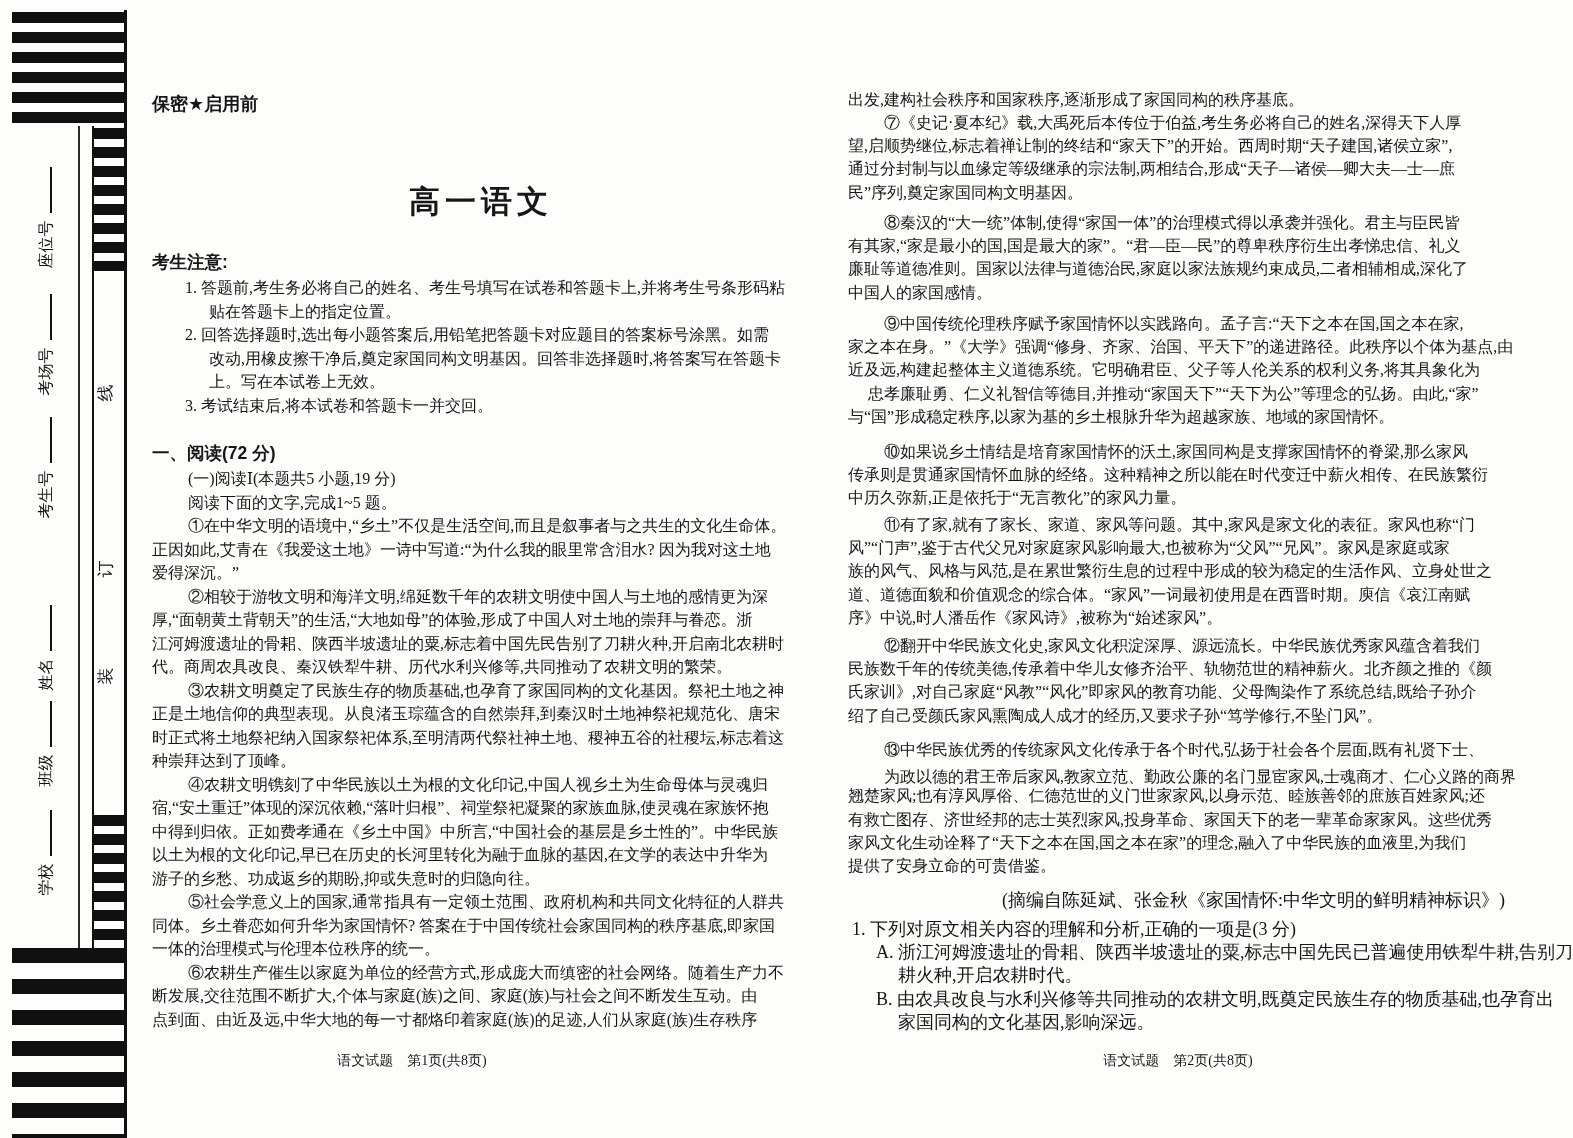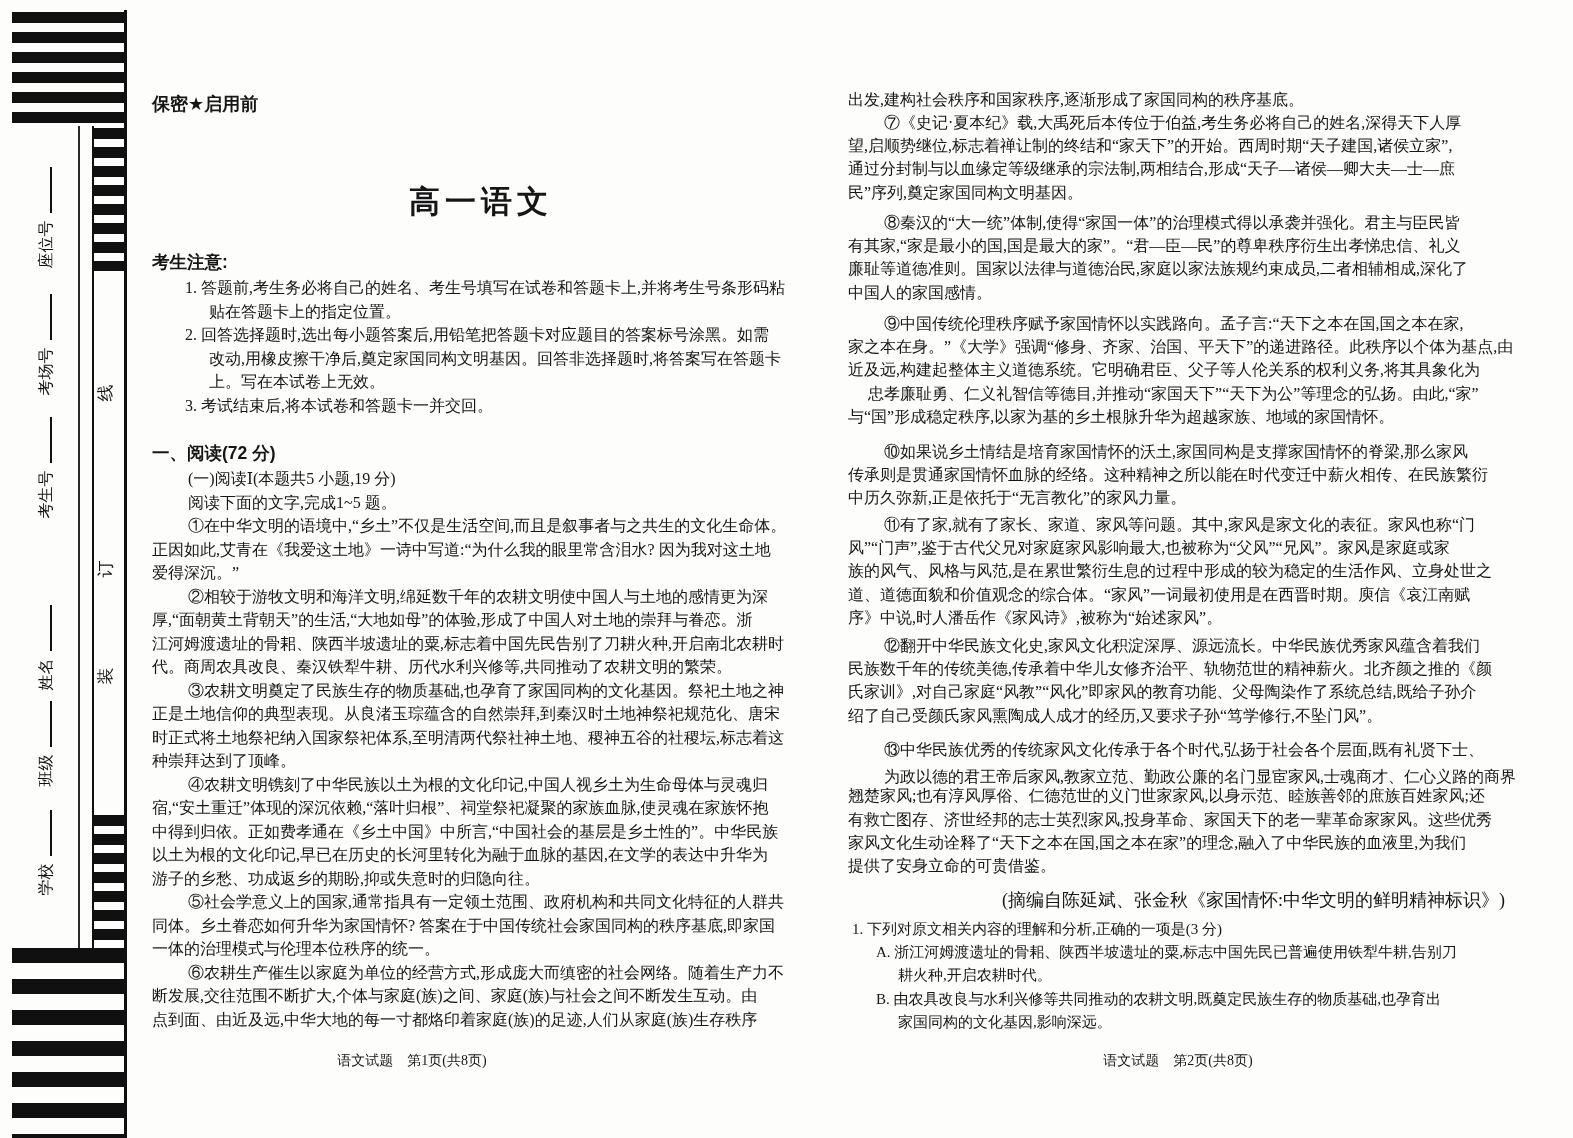--- a/index.html
+++ b/index.html
@@ -34,21 +34,21 @@
     position:absolute; left:96px; width:20px; height:20px; transform:rotate(-90deg);
     text-align:center; line-height:20px; font-size:17px;
     font-family:"Liberation Sans","DejaVu Sans",sans-serif; color:#111;
   }
   
   .page{position:absolute; top:0; height:1138px;}
   .page-1{left:152px; width:658px;}
   .page-2{left:848px; width:690px;}
   .tl{position:absolute; left:0; white-space:nowrap;}
   .fz16{font-size:16px;}
-  .fz15{font-size:15px;}
+  .fz15{font-size:18px;}
   .b-label{top:92px; height:24px; line-height:24px; font-size:18px; font-weight:700;
     font-family:"Liberation Sans","DejaVu Sans",sans-serif;}
   .b-title{top:150px; left:0; right:0; height:40px; line-height:40px; text-align:center;
     font-size:31px; font-weight:700; letter-spacing:5px;
     font-family:"Liberation Sans","DejaVu Sans",sans-serif;margin-top:32px;}
   .b-h{height:24px; line-height:24px; font-size:17.5px; font-weight:700;
     font-family:"Liberation Sans","DejaVu Sans",sans-serif;}
   .b-notice-h{top:250px;}
   .b-read-h{top:441px;}
   .b-attr{top:889px; left:154px; height:23px; line-height:23px; font-size:18px;}

